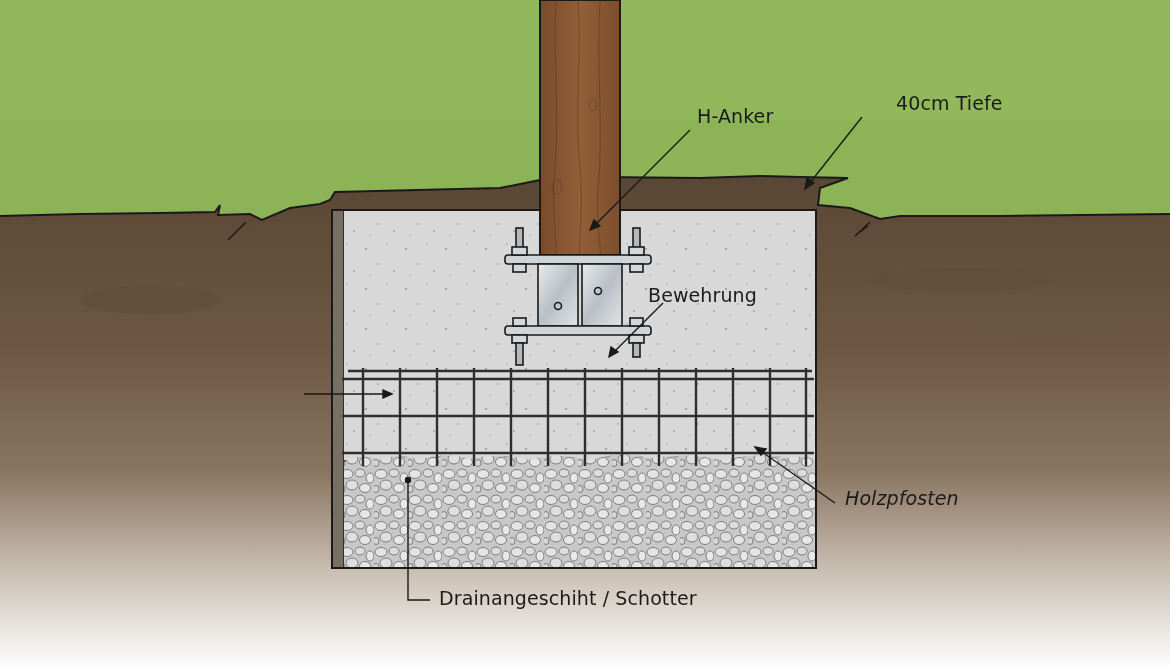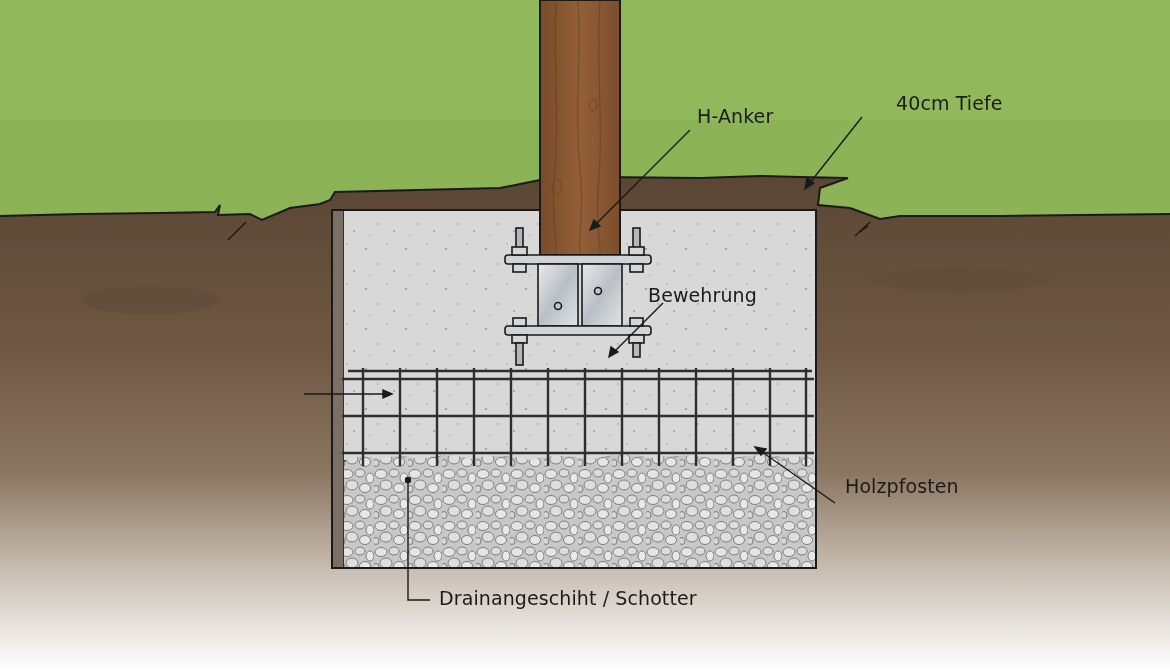--- a/index.html
+++ b/index.html
@@ -131,15 +131,15 @@
       <line x1="835" y1="503" x2="762" y2="452"></line>
       <polygon points="755,447 766,449 761,455"></polygon>
       <polyline points="408,480 408,600 430,600" fill="none"></polyline>
       <circle cx="408" cy="480" r="2.5"></circle>
     </g>
   </svg>
 
   <div class="label" style="left:697px; top:104px;">H-Anker</div>
   <div class="label" style="left:896px; top:91px;">40cm Tiefe</div>
   <div class="label" style="left:648px; top:283px;">Bewehrung</div>
-  <div class="label" style="left:845px; top:474px;">Holzpfosten</div>
+  <div class="label" style="left:845px; top:486px;font-style:italic;">Holzpfosten</div>
   <div class="label" style="left:439px; top:586px;">Drainangeschiht / Schotter</div>
 </div>
 
 </body></html>

